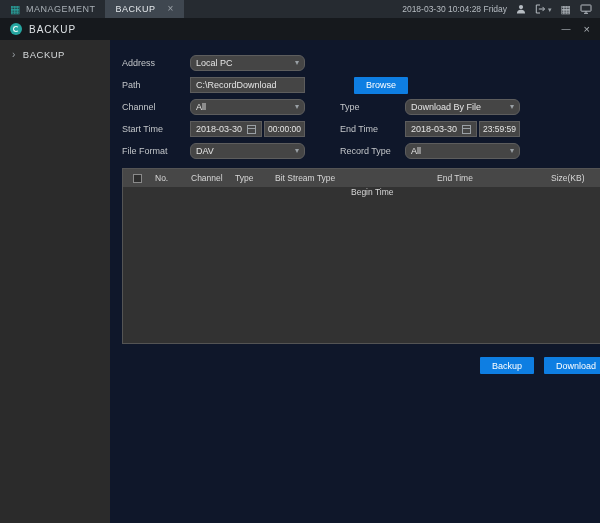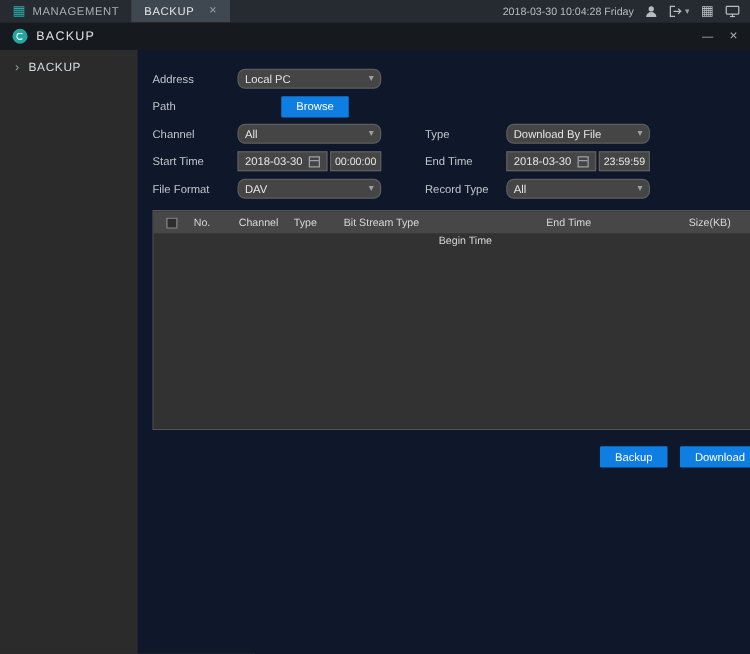--- a/index.html
+++ b/index.html
@@ -41,21 +41,21 @@
   .slot { width:115px; display:flex; align-items:center; }
   .ctrl { height:16px; background:#454545; border:1px solid #5d5d5d; color:#e5e5e5; font-size:9px; display:flex; align-items:center; padding:0 5px; }
   .dropdown { width:115px; justify-content:space-between; cursor:default;border-radius:6px; }
   .dropdown .caret { color:#9aa0a5; font-size:8px; }
   .textinput { width:115px; }
   .datefield { width:72px; justify-content:space-between; }
   .timefield { width:41px; margin-left:2px; justify-content:center; padding:0 2px; font-size:8.5px; }
   .cal-icon { position:relative; width:9px; height:9px; border:1px solid #9aa0a5; flex:0 0 auto; }
   .cal-icon::before { content:""; position:absolute; left:0; right:0; top:2px; height:1px; background:#9aa0a5; }
   .btn-blue { height:17px; background:#0e7ee2; color:#fff; border:none; border-radius:1px; font-size:9px; font-family:inherit; display:flex; align-items:center; justify-content:center; padding:0 12px; cursor:default; }
-  .btn-browse { margin-left:35px; }
+  .btn-browse { margin-left:49px; }
   .actions { justify-content:flex-end; gap:10px; }
   .btn-ghost { height:17px; background:#3f3f3f; border:1px solid #6e6e6e; color:#cfcfcf; border-radius:1px; font-size:9px; font-family:inherit; display:flex; align-items:center; justify-content:center; padding:0 13px; cursor:default; }
 
   
   .table { margin-top:6px; border:1px solid #545454; }
   .thead { display:flex; align-items:center; height:18px; background:#474747; font-size:8.5px; color:#d8d8d8; }
   .th { padding:0 4px; white-space:nowrap; overflow:hidden; }
   .c0 { width:28px; display:flex; justify-content:center; }
   .c1 { width:36px; } .c2 { width:44px; } .c3 { width:40px; } .c4 { width:76px; }
   .c5 { width:86px;margin-top:28px; } .c6 { width:86px; } .c7 { width:60px;margin-left:28px; }
@@ -135,20 +135,25 @@
         <div class="slot">
           <div class="ctrl dropdown">
             <span>Local PC</span>
             <span class="caret">▾</span>
           </div>
         </div>
       </div>
 
       <div class="frow">
         <span class="flabel">Path</span>
+        <div class="slot">
+          <div class="ctrl textinput">
+            <span>C:\RecordDownload</span>
+          </div>
+        </div>
         <button class="btn-blue btn-browse">Browse</button>
       </div>
 
       <div class="frow">
         <span class="flabel">Channel</span>
         <div class="slot">
           <div class="ctrl dropdown">
             <span>All</span>
             <span class="caret">▾</span>
           </div>

